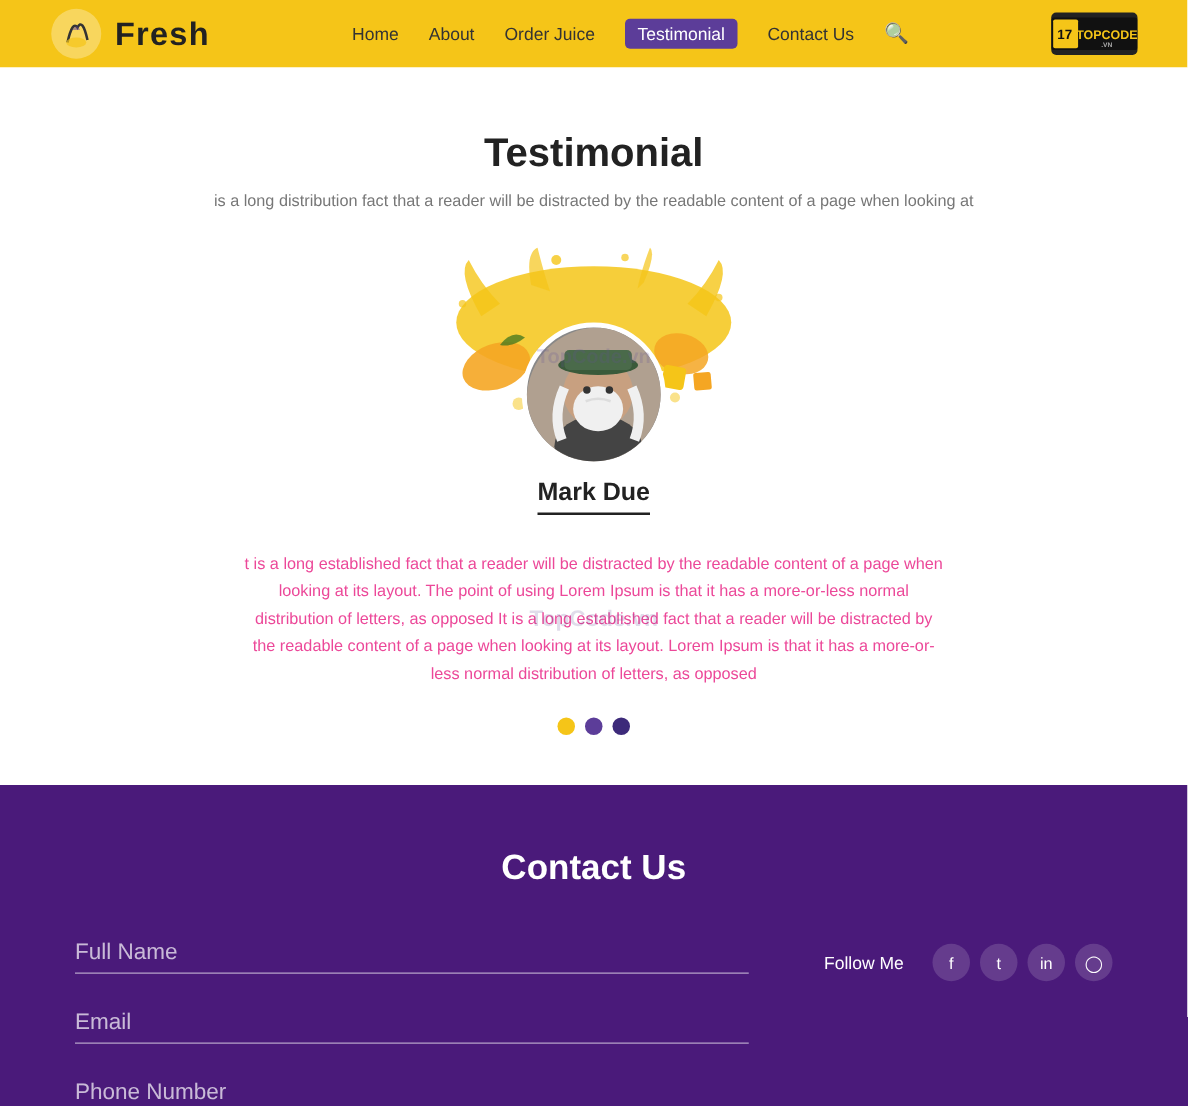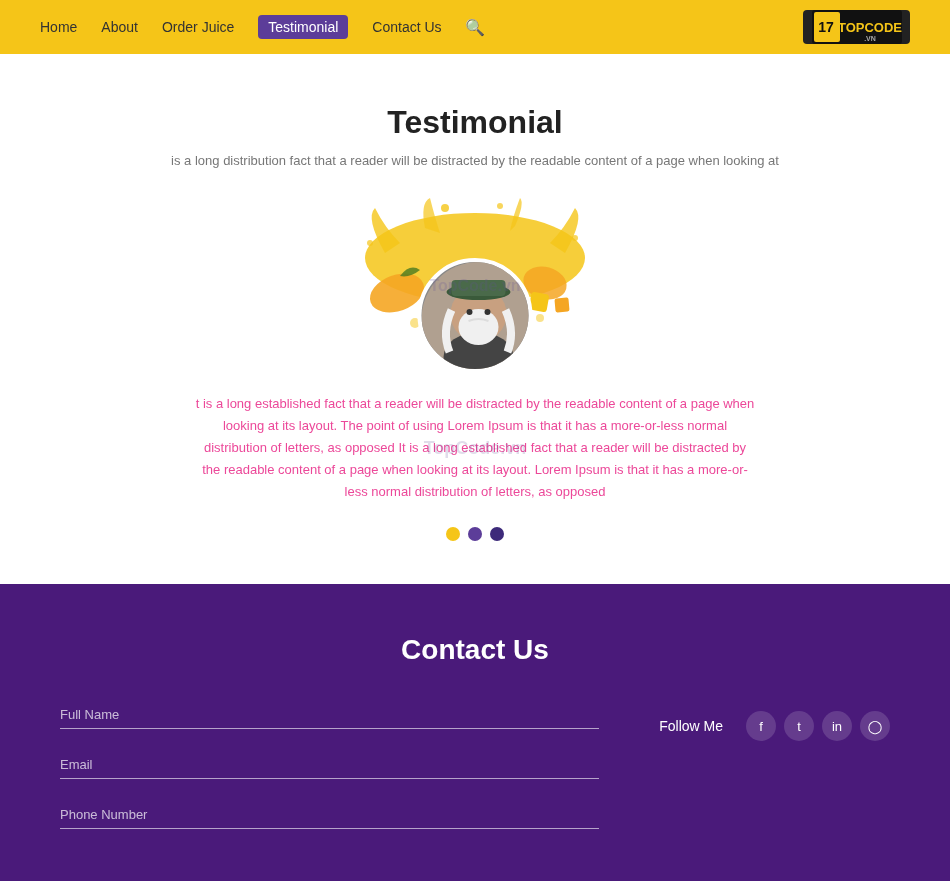--- a/index.html
+++ b/index.html
@@ -34,21 +34,21 @@
       align-items: center;
       gap: 24px;
     }
     nav a {
       text-decoration: none;
       color: #333;
       font-size: 14px;
       font-weight: 500;
     }
     .topcode-logo {
-      width: 107px;
+      width: 69px;
       height: 34px;
       background: #222;
       border-radius: 4px;
       display: flex;
       align-items: center;
       justify-content: center;
       color: #f5c518;
       font-size: 11px;
       font-weight: bold;
     }
@@ -145,21 +145,21 @@
     }
     .form-field {
       margin-bottom: 22px;
     }
     .form-field input,
     .form-field textarea {
       background: transparent;
       border: none;
       border-bottom: 1px solid rgba(255,255,255,0.6);
       color: #fff;
-      font-size: 13px;
+      font-size: 18px;
       width: 100%;
       padding: 6px 0;
       outline: none;
     }
     .form-field input::placeholder,
     .form-field textarea::placeholder {
       color: rgba(255,255,255,0.7);
     }
 
     .contact-right {
@@ -200,20 +200,30 @@
       position: relative;
       width: 260px;
       height: 175px;
       margin: 0 auto;
     }
   </style>
 </head>
 <body>
 
 <header>
+  <div class="logo-area">
+
+    <svg class="logo-icon" viewBox="0 0 42 42" fill="none" xmlns="http://www.w3.org/2000/svg">
+      <circle cx="21" cy="21" r="20" fill="#fff" opacity="0.3"></circle>
+      <path d="M14 28 Q18 10 22 16 Q26 8 30 26" stroke="#333" stroke-width="2" fill="none"></path>
+      <ellipse cx="21" cy="28" rx="8" ry="4" fill="#f5c518" opacity="0.7"></ellipse>
+      <path d="M18 18 Q21 12 24 18" fill="#5c3d99" opacity="0.5"></path>
+    </svg>
+    <span class="logo-text">Fresh</span>
+  </div>
 
   <nav>
     <a href="#">Home</a>
     <a href="#">About</a>
     <a href="#">Order Juice</a>
     <a href="#" style="color:#fff;background:#5c3d99;padding:4px 10px;border-radius:4px;">Testimonial</a>
     <a href="#">Contact Us</a>
     <span class="search-icon-header">🔍</span>
   </nav>
 
@@ -280,20 +290,23 @@
         <circle cx="48" cy="50" r="3" fill="#333"></circle>
         <circle cx="66" cy="50" r="3" fill="#333"></circle>
 
         <path d="M47 59 Q57 55 67 59" stroke="#ddd" stroke-width="2" fill="none"></path>
       </svg>
     </div>
 
     <div class="topcode-watermark" style="position:absolute;top:50%;left:50%;transform:translate(-50%,-50%);color:rgba(100,80,150,0.22);font-size:16px;font-weight:bold;white-space:nowrap;pointer-events:none;z-index:10;">TopCode.vn</div>
   </div>
 
+  <div style="margin-top:10px;">
+    <span class="person-name">Mark Due</span>
+  </div>
 
   <div style="position:relative;">
     <p class="testimonial-text">t is a long established fact that a reader will be distracted by the readable content of a page when looking at its layout. The point of using Lorem Ipsum is that it has a more-or-less normal distribution of letters, as opposed It is a long established fact that a reader will be distracted by the readable content of a page when looking at its layout. Lorem Ipsum is that it has a more-or-less normal distribution of letters, as opposed</p>
     <div style="position:absolute;top:50%;left:50%;transform:translate(-50%,-50%);color:rgba(100,80,150,0.2);font-size:18px;font-weight:bold;white-space:nowrap;pointer-events:none;">TopCode.vn</div>
   </div>
 
   <div class="carousel-dots">
     <div class="dot dot-1"></div>
     <div class="dot dot-2"></div>
     <div class="dot dot-3"></div>

